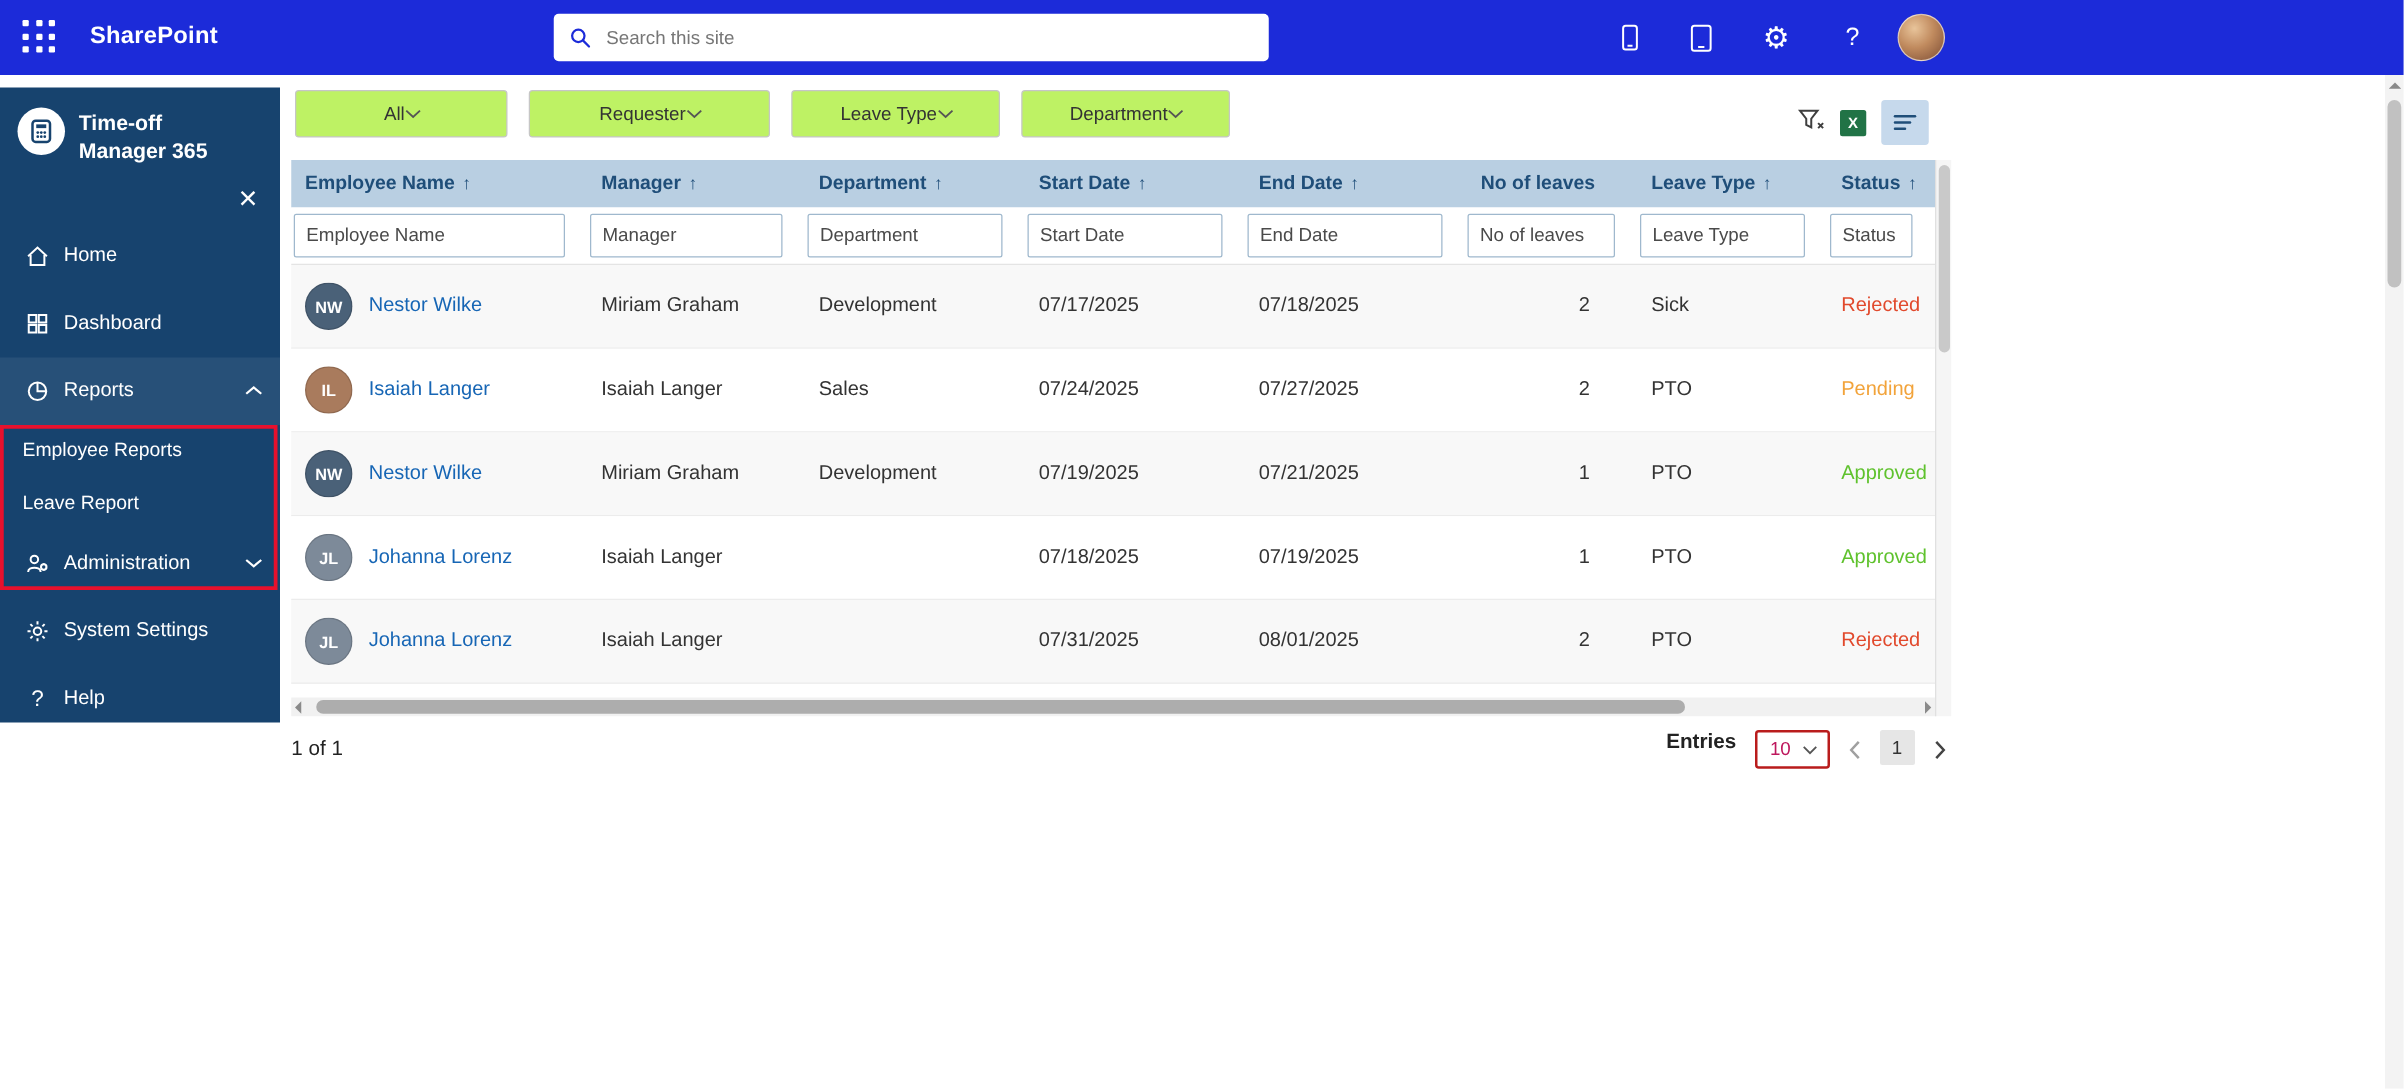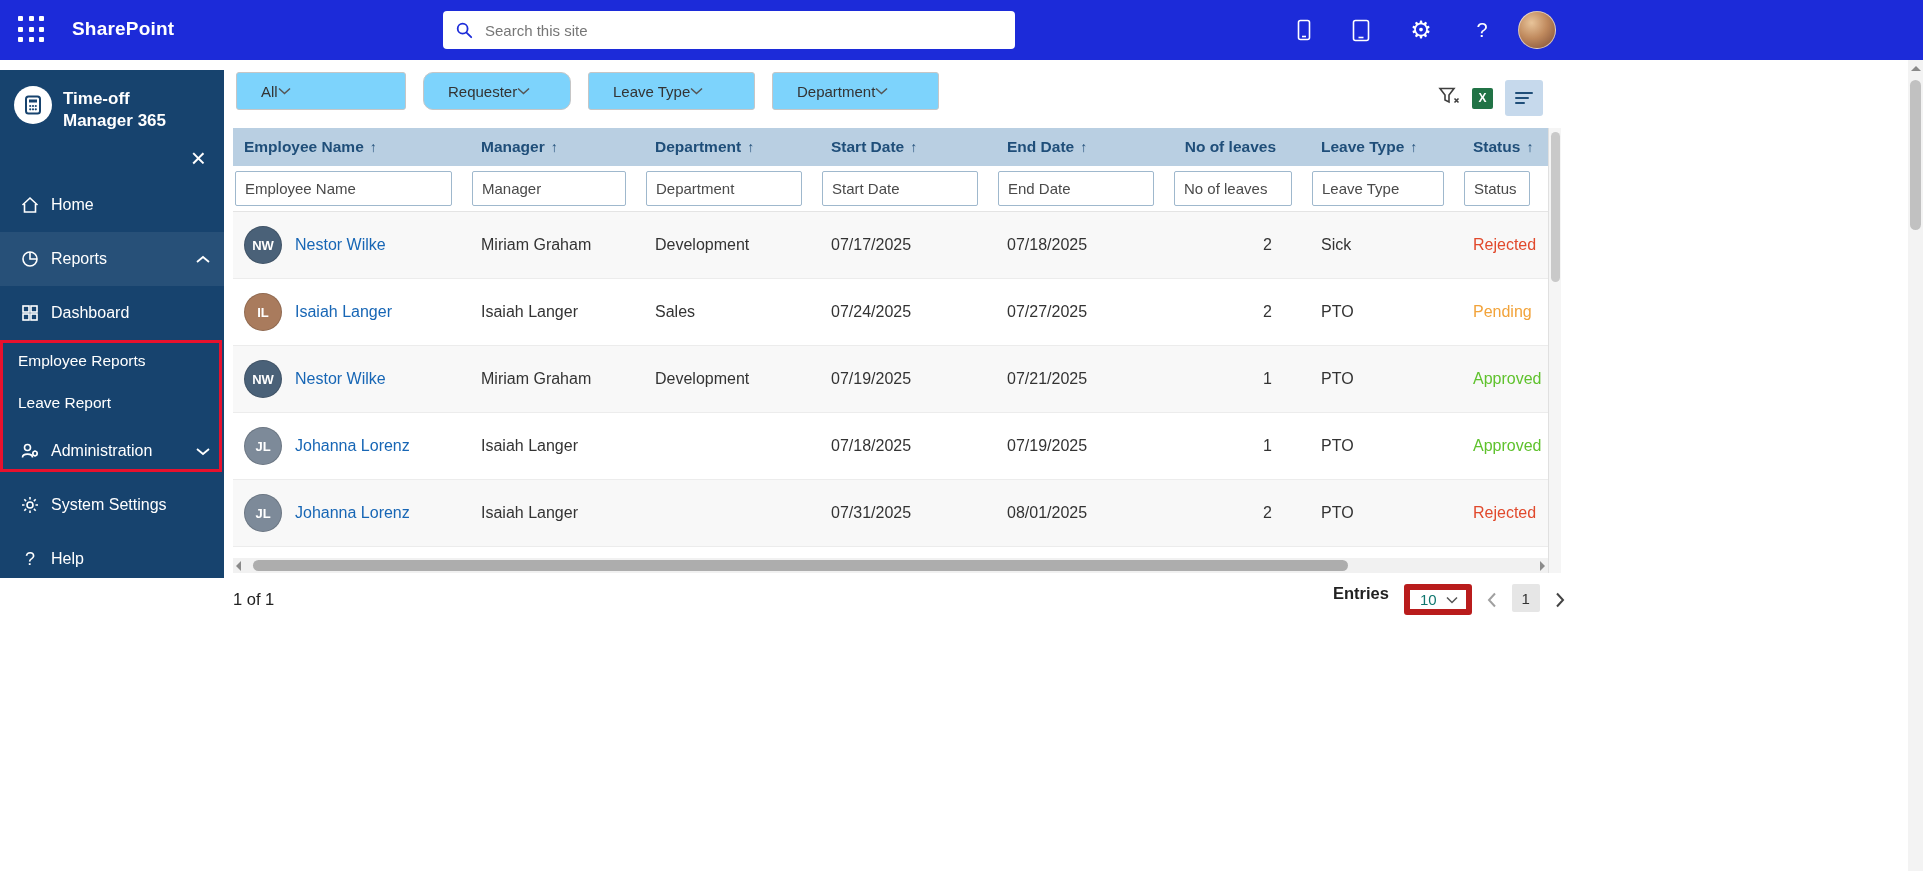--- a/index.html
+++ b/index.html
@@ -35,23 +35,23 @@
   .nav { position:absolute; top:108px; left:0; right:0; }
   .nav-item { height:54px; display:flex; align-items:center; gap:11px; padding:0 14px 0 20px; font-size:16px; cursor:pointer; }
   .nav-item.active { background:rgba(255,255,255,0.07); }
   .nav-item .nicon { width:20px; height:20px; flex:0 0 auto; display:flex; align-items:center; justify-content:center; }
   .nav-sub { height:42px; display:flex; align-items:center; padding:0 14px 0 18px; font-size:15.5px; cursor:pointer; }
   .nav-chev { margin-left:auto; }
   .red-outline { position:absolute; left:0; top:340px; width:222px; height:132px; border:3px solid #e8112d; z-index:6; pointer-events:none; }
 
   
   .filters { position:absolute; left:236px; top:72px; display:flex; gap:17px; }
-  .dropdown { height:38px; background:#7dd3fc; border:1px solid #c6c6c6; border-radius:3px;
-    display:flex; align-items:center; justify-content:flex-start; padding:0 10px 0 24px; font-size:15px; color:#333; cursor:pointer; }
-  .dropdown.d1 { width:170px; } .dropdown.d2 { width:148px;border-radius:10px; } .dropdown.d3 { width:167px; } .dropdown.d4 { width:167px; }
+  .dropdown { height:38px; background:#bef264; border:1px solid #c6c6c6; border-radius:3px;
+    display:flex; align-items:center; justify-content:center; padding:0 10px 0 12px; font-size:15px; color:#333; cursor:pointer; }
+  .dropdown.d1 { width:170px; } .dropdown.d2 { width:193px; } .dropdown.d3 { width:167px; } .dropdown.d4 { width:167px; }
   .toolbar-icons { position:absolute; left:1438px; top:80px; display:flex; align-items:center; gap:12px; }
   .excel-icon { width:21px; height:21px; background:#217346; border-radius:2px; color:#fff; font-weight:700; font-size:12px;
     display:flex; align-items:center; justify-content:center; cursor:pointer; }
   .menu-btn { width:38px; height:36px; background:#c6d9ec; border-radius:3px; display:flex; align-items:center; justify-content:center; cursor:pointer; }
 
   
   .table { position:absolute; left:233px; top:128px; width:1315px; }
   .thead { display:flex; height:38px; background:#b9cfe2; align-items:center; }
   .th { padding-left:11px; font-size:15.5px; font-weight:700; color:#1f4e79; white-space:nowrap; overflow:hidden; cursor:pointer; }
   .th .arr { font-weight:400; margin-left:6px; font-size:14px; }
@@ -82,22 +82,22 @@
   .list-vscroll { position:absolute; left:1548px; top:128px; width:13px; height:445px; background:#f5f5f5; border-left:1px solid #e0e0e0; }
   .list-vscroll .thumb { position:absolute; left:2px; top:4px; width:9px; height:150px; background:#c9c9c9; border-radius:5px; cursor:pointer; }
   .win-vscroll { position:absolute; right:0; top:60px; width:15px; height:811px; background:#f3f3f3; }
   .win-vscroll .up { position:absolute; top:6px; left:3px; width:0; height:0; border:5px solid transparent; border-bottom-color:#8a8a8a; border-top:0; cursor:pointer; }
   .win-vscroll .thumb { position:absolute; left:2px; top:20px; width:11px; height:150px; background:#c1c1c1; border-radius:6px; cursor:pointer; }
 
   
   .page-info { position:absolute; left:233px; top:590px; font-size:16.5px; color:#222; }
   .entries-bar { position:absolute; left:1333px; top:584px; display:flex; gap:15px; }
   .entries-label { font-size:16.5px; font-weight:700; color:#222; }
-  .entries-dd { height:31px; min-width:54px; border:6px solid #b91c1c; border-radius:3px; display:flex; align-items:center;
-    gap:9px; padding:0 8px 0 10px; font-size:15px; color:#0f766e; cursor:pointer; background:#fff; }
+  .entries-dd { height:31px; min-width:54px; border:2px solid #b91c1c; border-radius:3px; display:flex; align-items:center;
+    gap:9px; padding:0 8px 0 10px; font-size:15px; color:#be185d; cursor:pointer; background:#fff; }
   .pg-chev { display:flex; align-items:center; cursor:pointer; }
   .pg-box { width:28px; height:28px; background:#e6e6e6; border-radius:2px; display:flex; align-items:center; justify-content:center;
     font-size:15px; color:#333; cursor:pointer; }
 </style>
 </head>
 <body>
 
 <div class="topbar">
   <div class="waffle">
     <i></i>
@@ -161,44 +161,44 @@
   <div class="nav">
     <div class="nav-item">
       <span class="nicon">
         <svg width="20" height="20" viewBox="0 0 20 20" fill="none" stroke="#fff" stroke-width="1.6">
             <path d="M2.5 10 L10 3 L17.5 10"></path>
             <path d="M4.5 9 V17 H15.5 V9"></path>
           </svg>
       </span>
       <span>Home</span>
     </div>
-    <div class="nav-item active">
-      <span class="nicon">
-        <svg width="20" height="20" viewBox="0 0 20 20" fill="none" stroke="#fff" stroke-width="1.6">
-            <circle cx="10" cy="10" r="7"></circle>
-            <path d="M10 3 V10 H17"></path>
-          </svg>
-      </span>
-      <span>Reports</span>
-      <span class="nav-chev">
-        <svg width="14" height="9" viewBox="0 0 14 9" fill="none" stroke="#fff" stroke-width="1.8">
-            <polyline points="1,7 7,2 13,7"></polyline>
-          </svg>
-      </span>
-    </div>
     <div class="nav-item">
       <span class="nicon">
         <svg width="20" height="20" viewBox="0 0 20 20" fill="none" stroke="#fff" stroke-width="1.6">
             <rect x="3" y="3" width="6" height="6"></rect>
             <rect x="11" y="3" width="6" height="6"></rect>
             <rect x="3" y="11" width="6" height="6"></rect>
             <rect x="11" y="11" width="6" height="6"></rect>
           </svg>
       </span>
       <span>Dashboard</span>
+    </div>
+    <div class="nav-item active">
+      <span class="nicon">
+        <svg width="20" height="20" viewBox="0 0 20 20" fill="none" stroke="#fff" stroke-width="1.6">
+            <circle cx="10" cy="10" r="7"></circle>
+            <path d="M10 3 V10 H17"></path>
+          </svg>
+      </span>
+      <span>Reports</span>
+      <span class="nav-chev">
+        <svg width="14" height="9" viewBox="0 0 14 9" fill="none" stroke="#fff" stroke-width="1.8">
+            <polyline points="1,7 7,2 13,7"></polyline>
+          </svg>
+      </span>
     </div>
     <div class="nav-sub">
       <span>Employee Reports</span>
     </div>
     <div class="nav-sub">
       <span>Leave Report</span>
     </div>
     <div class="nav-item">
       <span class="nicon">
         <svg width="20" height="20" viewBox="0 0 20 20" fill="none" stroke="#fff" stroke-width="1.6">

